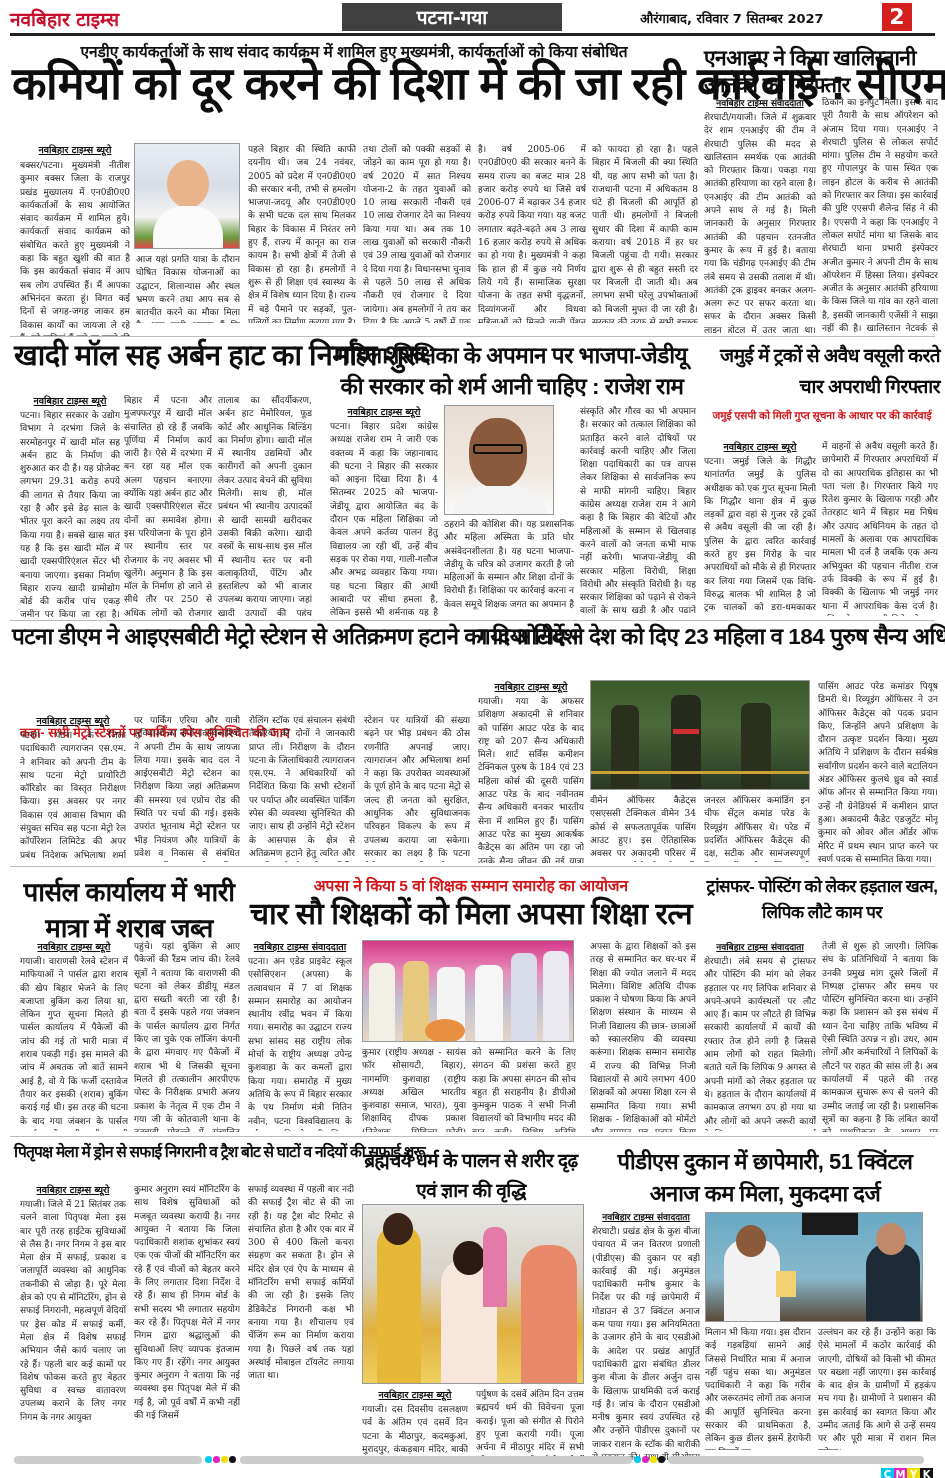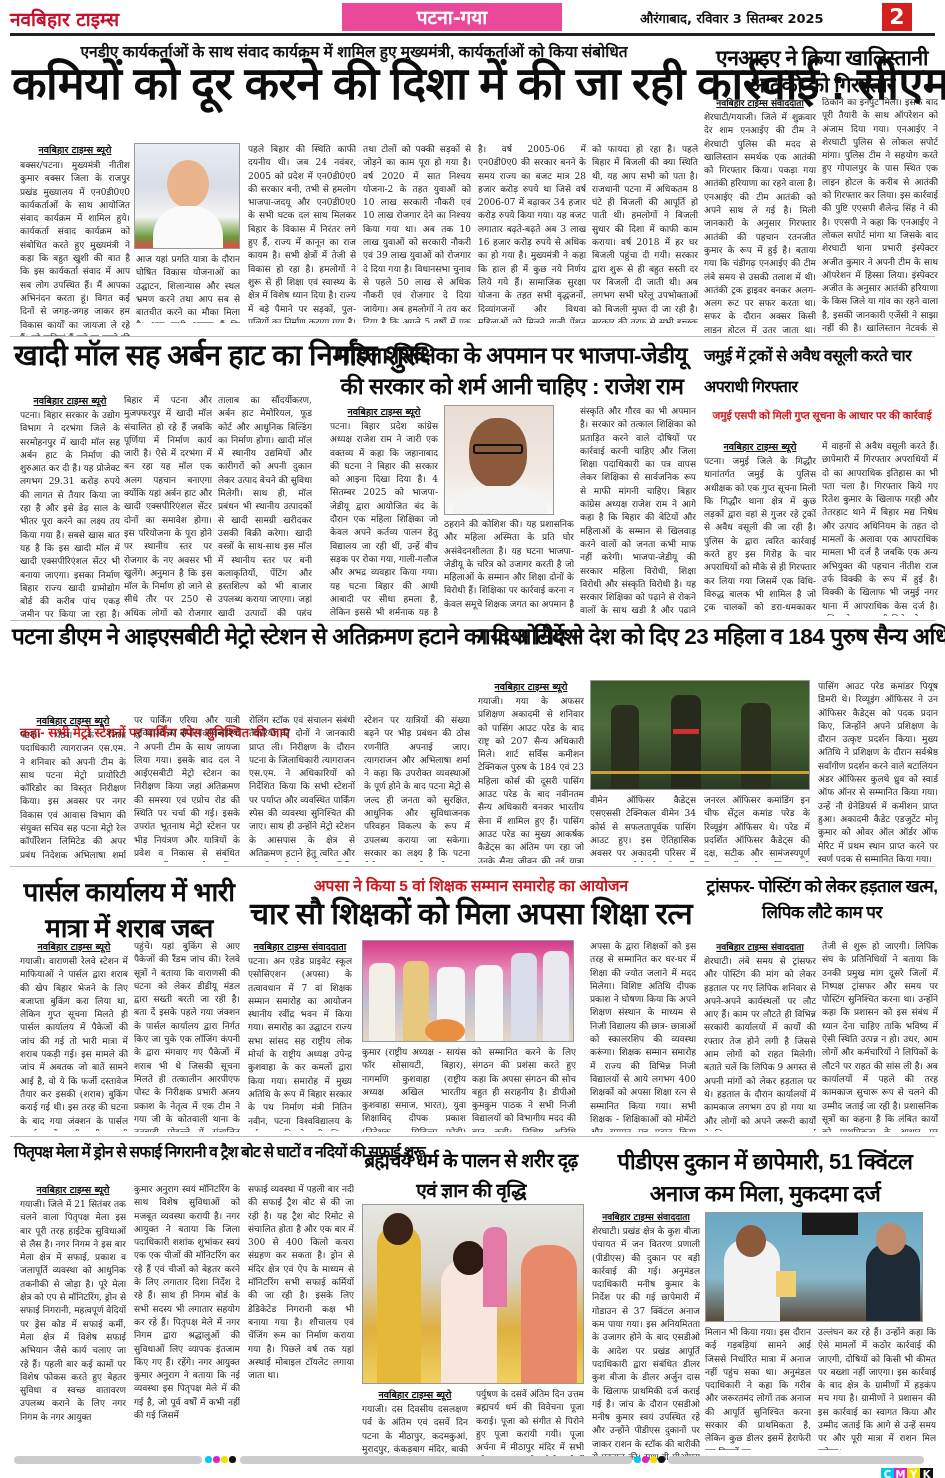--- a/index.html
+++ b/index.html
@@ -1,60 +1,60 @@
 <!DOCTYPE html>
 <html><head>
 <meta charset="utf-8">
 <style>
   * { box-sizing: border-box; margin: 0; padding: 0; }
   body { width: 945px; height: 1478px; background: #fff; font-family: "DejaVu Sans", sans-serif; color: #111; overflow: hidden; position: relative; }
   .abs { position: absolute; }
   .masthead-name { left: 10px; top: 6px; font-size: 19px; font-weight: bold; color: #c8102e; }
-  .section-tab { left: 342px; top: 3px; width: 220px; height: 28px; background: #ec4899; color: #fff; font-size: 19px; font-weight: bold; text-align: center; line-height: 28px; }
+  .section-tab { left: 342px; top: 3px; width: 220px; height: 28px; background: #404040; color: #fff; font-size: 19px; font-weight: bold; text-align: center; line-height: 28px; }
   .dateline { left: 640px; top: 9px; font-size: 13px; color: #111; font-weight: bold; }
   .pageno { left: 882px; top: 3px; width: 30px; height: 28px; background: #d41f1f; color: #fff; font-size: 22px; font-weight: bold; text-align: center; line-height: 28px; }
   .rule { left: 10px; top: 33px; width: 925px; height: 3px; background: #222; }
   .kicker { font-family: "Liberation Sans", sans-serif; font-weight: bold; color: #111; }
   .hl { font-family: "Liberation Sans", sans-serif; font-weight: bold; color: #0d0d0d; line-height: 1.05; letter-spacing: -0.5px; }
   .hl-red { color: #d0181c; }
   .byline { font-size: 9.5px; font-weight: bold; text-decoration: underline; text-align: center; color: #111; }
   .body { font-family: "DejaVu Serif", serif; font-size: 9px; line-height: 13.3px; text-align: justify; color: #222; overflow: hidden; }
   .col { position: absolute; overflow: hidden; }
   .photo { position: absolute; overflow: hidden; border: 1px solid #999; }
   .divider-h { position: absolute; height: 1px; background: #bbb; }
   .footer-bar { position: absolute; height: 8px; background: #ccc; border-radius: 4px; }
   .reg-dot { position: absolute; width: 7px; height: 7px; border-radius: 50%; }
   .cmyk span { display: inline-block; width: 13px; height: 13px; font-size: 10px; font-weight: bold; text-align: center; line-height: 13px; color: #fff; }
 </style>
 </head>
 <body>
 
 <div class="abs masthead-name">नवबिहार टाइम्स</div>
 <div class="abs section-tab">पटना-गया</div>
-<div class="abs dateline">औरंगाबाद, रविवार 3 सितम्बर 2025</div>
+<div class="abs dateline">औरंगाबाद, रविवार 7 सितम्बर 2027</div>
 <div class="abs pageno">2</div>
 <div class="abs rule"></div>
 
 <div class="abs kicker" style="left:18px;top:40px;width:672px;font-size:15.5px;text-align:center;">एनडीए कार्यकर्ताओं के साथ संवाद कार्यक्रम में शामिल हुए मुख्यमंत्री, कार्यकर्ताओं को किया संबोधित</div>
 <div class="abs hl" style="left:12px;top:60px;width:680px;font-size:45px;text-align:center;white-space:nowrap;">कमियों को दूर करने की दिशा में की जा रही कार्रवाई : सीएम</div>
 <div class="col" style="left:20px;top:143px;width:110px;">
   <div class="byline">नवबिहार टाइम्स ब्यूरो</div>
   <div class="body" style="height:178px;margin-top:3px;">बक्सर/पटना। मुख्यमंत्री नीतीश कुमार बक्सर जिला के राजपुर प्रखंड मुख्यालय में एन0डी0ए0 कार्यकर्ताओं के साथ आयोजित संवाद कार्यक्रम में शामिल हुये। कार्यकर्ता संवाद कार्यक्रम को संबोधित करते हुए मुख्यमंत्री ने कहा कि बहुत खुशी की बात है कि इस कार्यकर्ता संवाद में आप सब लोग उपस्थित हैं। मैं आपका अभिनंदन करता हूं। विगत कई दिनों से जगह-जगह जाकर हम विकास कार्यों का जायजा ले रहे हैं। जो कमियां हैं उसे दूर करने की दिशा में कार्रवाई की जा रही है।</div>
 </div>
 <div class="photo" style="left:134px;top:143px;width:106px;height:106px;background:linear-gradient(180deg,#e9eef5 0%,#d8dde6 40%,#f4f4f4 70%,#6a9a3a 90%,#e24a4a 100%);">
   <div style="position:absolute;left:32px;top:16px;width:42px;height:48px;border-radius:50%;background:#e9b48c;"></div>
   <div style="position:absolute;left:18px;top:62px;width:70px;height:44px;border-radius:30px 30px 0 0;background:#fafafa;"></div>
 </div>
 <div class="col body" style="left:136px;top:253px;width:104px;height:70px;">आज यहां प्रगति यात्रा के दौरान घोषित विकास योजनाओं का उद्घाटन, शिलान्यास और स्थल भ्रमण करने तथा आप सब से बातचीत करने का मौका मिला है। आप सभी अवगत हैं कि पहले की सरकार ने कोई काम नहीं किया,</div>
 <div class="col body" style="left:248px;top:143px;width:108px;height:180px;">पहले बिहार की स्थिति काफी दयनीय थी। जब 24 नवंबर, 2005 को प्रदेश में एन0डी0ए0 की सरकार बनी, तभी से हमलोग भाजपा-जदयू और एन0डी0ए0 के सभी घटक दल साथ मिलकर बिहार के विकास में निरंतर लगे हुए हैं, राज्य में कानून का राज कायम है। सभी क्षेत्रों में तेजी से विकास हो रहा है। हमलोगों ने शुरू से ही शिक्षा एवं स्वास्थ्य के क्षेत्र में विशेष ध्यान दिया है। राज्य में बड़े पैमाने पर सड़कों, पुल-पुलियों का निर्माण कराया गया है। सात निश्चय के तहत हर घर तक बिजली, हर घर नल का जल, हर घर शौचालय</div>
 <div class="col body" style="left:363px;top:143px;width:108px;height:180px;">तथा टोलों को पक्की सड़कों से जोड़ने का काम पूरा हो गया है। वर्ष 2020 में सात निश्चय योजना-2 के तहत युवाओं को 10 लाख सरकारी नौकरी एवं 10 लाख रोजगार देने का निश्चय किया गया था। अब तक 10 लाख युवाओं को सरकारी नौकरी एवं 39 लाख युवाओं को रोजगार दे दिया गया है। विधानसभा चुनाव से पहले 50 लाख से अधिक नौकरी एवं रोजगार दे दिया जायेगा। अब हमलोगों ने तय कर दिया है कि अगले 5 वर्षों में एक करोड़ लोगों को नौकरी / रोजगार दिया जायेगा। बिहार का बजट लगातार बढ़ रहा</div>
 <div class="col body" style="left:478px;top:143px;width:108px;height:180px;">है। वर्ष 2005-06 में एन0डी0ए0 की सरकार बनने के समय राज्य का बजट मात्र 28 हजार करोड़ रुपये था जिसे वर्ष 2006-07 में बढ़ाकर 34 हजार करोड़ रुपये किया गया। यह बजट लगातार बढ़ते-बढ़ते अब 3 लाख 16 हजार करोड़ रुपये से अधिक का हो गया है। मुख्यमंत्री ने कहा कि हाल ही में कुछ नये निर्णय लिये गये हैं। सामाजिक सुरक्षा योजना के तहत सभी वृद्धजनों, दिव्यांगजनों और विधवा महिलाओं को मिलने वाली पेंशन की राशि 400 रुपये से बढ़ाकर 1100 रुपये कर दिया गया है। इससे 1 करोड़ 12 लाख लोगों</div>
 <div class="col body" style="left:592px;top:143px;width:106px;height:180px;">को फायदा हो रहा है। पहले बिहार में बिजली की क्या स्थिति थी, यह आप सभी को पता है। राजधानी पटना में अधिकतम 8 घंटे ही बिजली की आपूर्ति हो पाती थी। हमलोगों ने बिजली सुधार की दिशा में काफी काम कराया। वर्ष 2018 में हर घर बिजली पहुंचा दी गयी। सरकार द्वारा शुरू से ही बहुत सस्ती दर पर बिजली दी जाती थी। अब लगभग सभी घरेलू उपभोक्ताओं को बिजली मुफ्त दी जा रही है। सरकार की तरफ से सभी इच्छुक लोगों के घरों पर सोलर लगाये जायेंगे। इससे काफी फायदा मिलेगा।</div>
 
-<div class="abs hl" style="left:704px;top:44px;width:236px;font-size:21px;text-align:center;line-height:27px;">एनआइए ने किया खालिस्तानी आतंकी को गिरफ्तार</div>
+<div class="abs hl" style="left:704px;top:44px;width:236px;font-size:21px;line-height:27px;">एनआइए ने किया खालिस्तानी आतंकी को गिरफ्तार</div>
 <div class="col" style="left:704px;top:96px;width:112px;">
   <div class="byline" style="font-size:9px;">नवबिहार टाइम्स संवाददाता</div>
   <div class="body" style="height:222px;margin-top:2px;">शेरघाटी/गयाजी। जिले में शुक्रवार देर शाम एनआईए की टीम ने शेरघाटी पुलिस की मदद से खालिस्तान समर्थक एक आतंकी को गिरफ्तार किया। पकड़ा गया आतंकी हरियाणा का रहने वाला है। एनआईए की टीम आतंकी को अपने साथ ले गई है। मिली जानकारी के अनुसार गिरफ्तार आतंकी की पहचान रतनजीत कुमार के रूप में हुई है। बताया गया कि चंडीगढ़ एनआईए की टीम लंबे समय से उसकी तलाश में थी। आतंकी ट्रक ड्राइवर बनकर अलग-अलग रूट पर सफर करता था। सफर के दौरान अक्सर किसी लाइन होटल में उतर जाता था। एनआईए को इसी पैटर्न की ठोस जानकारी मिली तो शेरघाटी थाना क्षेत्र में अपना जाल बिछाया। जांच एजेंसी को उसके मूवमेंट और 3</div>
 </div>
 <div class="col body" style="left:822px;top:96px;width:116px;height:236px;">ठिकाने का इनपुट मिला। इसके बाद पूरी तैयारी के साथ ऑपरेशन को अंजाम दिया गया। एनआईए ने शेरघाटी पुलिस से लोकल सपोर्ट मांगा। पुलिस टीम ने सहयोग करते हुए गोपालपुर के पास स्थित एक लाइन होटल के करीब से आतंकी को गिरफ्तार कर लिया। इस कार्रवाई की पुष्टि एएसपी शैलेन्द्र सिंह ने की है। एएसपी ने कहा कि एनआईए ने लोकल सपोर्ट मांगा था जिसके बाद शेरघाटी थाना प्रभारी इंस्पेक्टर अजीत कुमार ने अपनी टीम के साथ ऑपरेशन में हिस्सा लिया। इंस्पेक्टर अजीत के अनुसार आतंकी हरियाणा के किस जिले या गांव का रहने वाला है, इसकी जानकारी एजेंसी ने साझा नहीं की है। खालिस्तान नेटवर्क से जुड़े आतंकियों की तलाश में एनआईए लगातार कई राज्यों में छापेमारी कर रही है।</div>
 
 <div class="divider-h" style="left:10px;top:336px;width:925px;"></div>
 
 <div class="abs hl" style="left:14px;top:340px;width:300px;font-size:29px;white-space:nowrap;">खादी मॉल सह अर्बन हाट का निर्माण शुरू</div>
 <div class="col" style="left:20px;top:394px;width:100px;">
@@ -70,21 +70,21 @@
   <div class="body" style="height:196px;margin-top:2px;">पटना। बिहार प्रदेश कांग्रेस अध्यक्ष राजेश राम ने जारी एक वक्तव्य में कहा कि जहानाबाद की घटना ने बिहार की सरकार को आइना दिखा दिया है। 4 सितम्बर 2025 को भाजपा-जेडीयू द्वारा आयोजित बंद के दौरान एक महिला शिक्षिका जो केवल अपने कर्तव्य पालन हेतु विद्यालय जा रही थीं, उन्हें बीच सड़क पर रोका गया, गाली-गलौज और अभद्र व्यवहार किया गया। यह घटना बिहार की आधी आबादी पर सीधा हमला है, लेकिन इससे भी शर्मनाक यह है कि पीड़ित महिला शिक्षिका को सुरक्षा और सम्मान की बजाय उल्टे नोटिस थमा दिया और उल्टा दोषी</div>
 </div>
 <div class="photo" style="left:444px;top:405px;width:110px;height:110px;background:linear-gradient(180deg,#e8ddd4 0%,#f0e8e0 60%,#fafafa 100%);">
   <div style="position:absolute;left:24px;top:12px;width:58px;height:70px;border-radius:45%;background:#8b5a3c;"></div>
   <div style="position:absolute;left:28px;top:38px;width:50px;height:10px;border:2px solid #111;border-radius:3px;"></div>
   <div style="position:absolute;left:8px;top:80px;width:94px;height:30px;border-radius:30px 30px 0 0;background:#f3f3f3;"></div>
 </div>
 <div class="col body" style="left:444px;top:518px;width:130px;height:94px;">ठहराने की कोशिश की। यह प्रशासनिक और महिला अस्मिता के प्रति घोर असंवेदनशीलता है। यह घटना भाजपा-जेडीयू के चरित्र को उजागर करती है जो महिलाओं के सम्मान और शिक्षा दोनों के विरोधी हैं। शिक्षिका पर कार्रवाई करना न केवल समूचे शिक्षक जगत का अपमान है बल्कि यह बिहार की</div>
 <div class="col body" style="left:580px;top:405px;width:116px;height:208px;">संस्कृति और गौरव का भी अपमान है। सरकार को तत्काल शिक्षिका को प्रताड़ित करने वाले दोषियों पर कार्रवाई करनी चाहिए और जिला शिक्षा पदाधिकारी का पत्र वापस लेकर शिक्षिका से सार्वजनिक रूप से माफी मांगनी चाहिए। बिहार कांग्रेस अध्यक्ष राजेश राम ने आगे कहा है कि बिहार की बेटियों और महिलाओं के सम्मान से खिलवाड़ करने वालों को जनता कभी माफ नहीं करेगी। भाजपा-जेडीयू की सरकार महिला विरोधी, शिक्षा विरोधी और संस्कृति विरोधी है। यह सरकार शिक्षिका को पढ़ाने से रोकने वालों के साथ खड़ी है और पढ़ाने वाली शिक्षिका को ही दोषी बना रही है। यह अस्वीकार्य है और हम इसकी कड़ी निंदा करते हैं।</div>
 
-<div class="abs hl" style="left:704px;top:340px;width:236px;font-size:16px;text-align:left;line-height:31px;">जमुई में ट्रकों से अवैध वसूली करते चार अपराधी गिरफ्तार</div>
+<div class="abs hl" style="left:704px;top:340px;width:236px;font-size:19px;text-align:right;line-height:31px;">जमुई में ट्रकों से अवैध वसूली करते चार अपराधी गिरफ्तार</div>
 <div class="abs kicker hl-red" style="left:704px;top:408px;width:236px;font-size:10.5px;text-align:center;">जमुई एसपी को मिली गुप्त सूचना के आधार पर की कार्रवाई</div>
 <div class="col" style="left:704px;top:440px;width:112px;">
   <div class="byline">नवबिहार टाइम्स ब्यूरो</div>
   <div class="body" style="height:160px;margin-top:2px;">पटना। जमुई जिले के गिद्धौर थानांतर्गत जमुई के पुलिस अधीक्षक को एक गुप्त सूचना मिली कि गिद्धौर थाना क्षेत्र में कुछ लड़कों द्वारा वहां से गुजर रहे ट्रकों से अवैध वसूली की जा रही है। पुलिस के द्वारा त्वरित कार्रवाई करते हुए इस गिरोह के चार अपराधियों को मौके से ही गिरफ्तार कर लिया गया जिसमें एक विधि-विरुद्ध बालक भी शामिल है जो ट्रक चालकों को डरा-धमकाकर पैसों की वसूली कर रहा था। पूछताछ के क्रम में पुलिस को पता चला कि ब्लू रंग की मारुति कार पर रजिस्ट्रेशन नंबर बीआर-01/पीएम 3588 लगाकर ये लोग रात्रि</div>
 </div>
 <div class="col body" style="left:822px;top:440px;width:116px;height:176px;">में वाहनों से अवैध वसूली करते हैं। छापेमारी में गिरफ्तार अपराधियों में दो का आपराधिक इतिहास का भी पता चला है। गिरफ्तार किये गए रितेश कुमार के खिलाफ गरही और तेतरहाट थाने में बिहार मद्य निषेध और उत्पाद अधिनियम के तहत दो मामलों के अलावा एक आपराधिक मामला भी दर्ज है जबकि एक अन्य अभियुक्त की पहचान नीतीश राज उर्फ विक्की के रूप में हुई है। विक्की के खिलाफ भी जमुई नगर थाना में आपराधिक केस दर्ज है। पुलिस ने इस वसूली गिरोह के पास से पांच मोबाइल फोन, एक मारुति सुजुकी एक्सएल-6 कार, सोने की चेन व अंगूठी बरामद की है।</div>
 
 <div class="divider-h" style="left:10px;top:620px;width:925px;"></div>
 
 <div class="abs hl" style="left:12px;top:625px;width:458px;font-size:22.5px;white-space:nowrap;">पटना डीएम ने आइएसबीटी मेट्रो स्टेशन से अतिक्रमण हटाने का दिया निर्देश</div>

